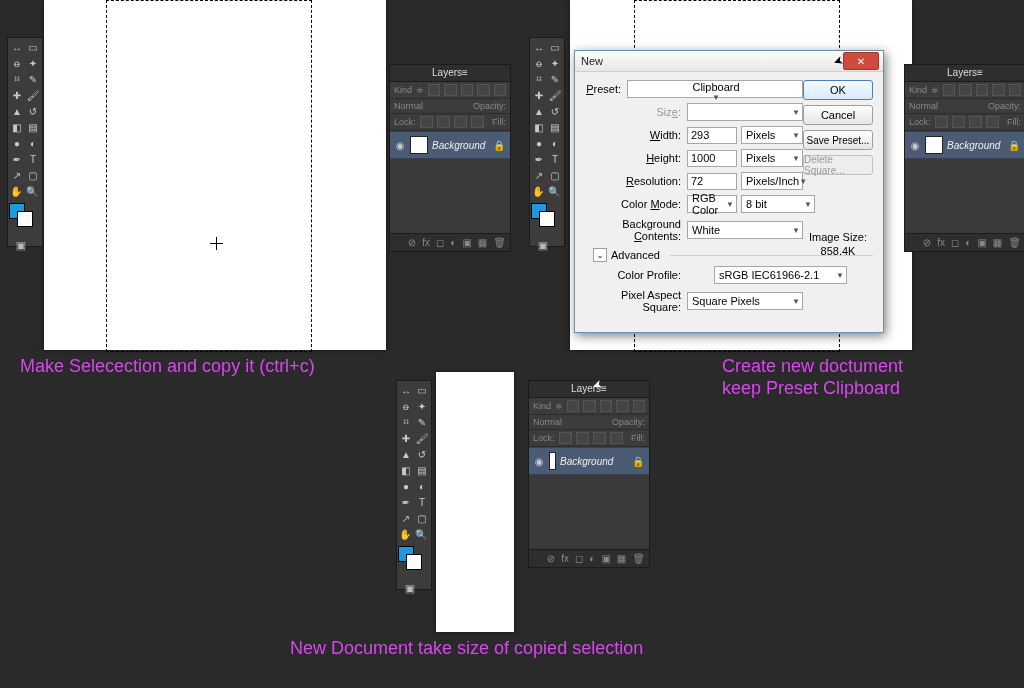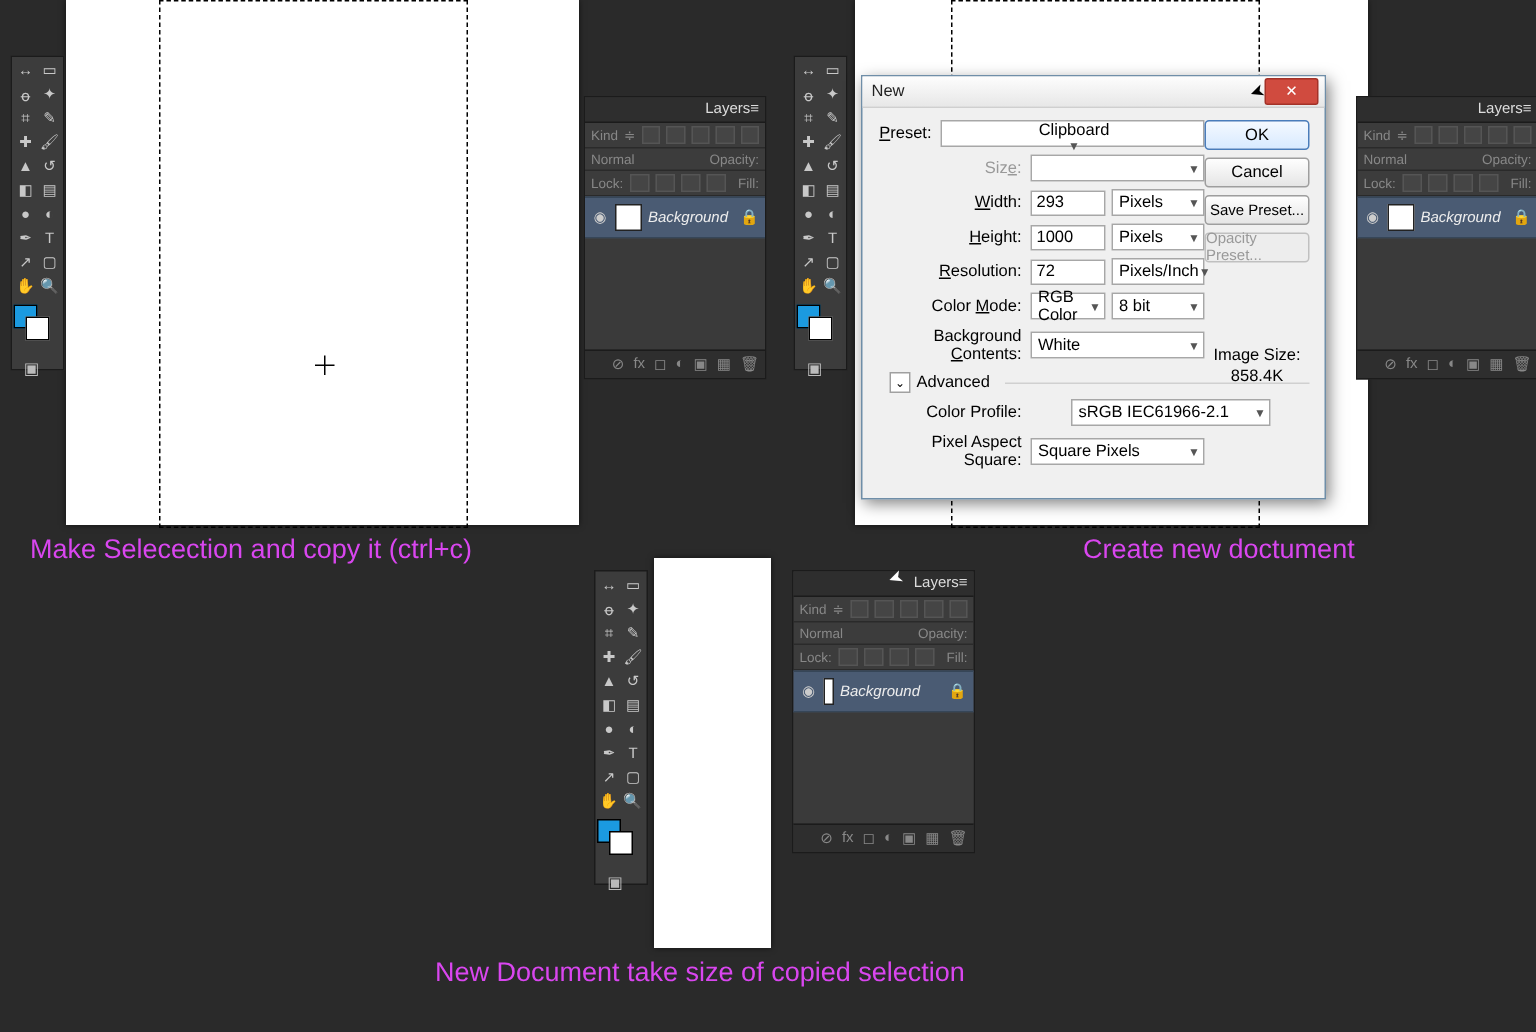--- a/index.html
+++ b/index.html
@@ -6,21 +6,21 @@
 .stage{position:relative;width:1024px;height:688px;}
 .scene{position:absolute;}
 .canvas-bg{position:absolute;background:#fff;box-shadow:0 0 4px rgba(0,0,0,.6);}
 .sel{position:absolute;border:1px dashed #000;}
 .toolbar{position:absolute;width:32px;background:#3c3c3c;border:1px solid #1b1b1b;display:flex;flex-wrap:wrap;padding:1px;}
 .tool{width:14px;height:14px;margin:1px;display:flex;align-items:center;justify-content:center;color:#c8c8c8;font-size:10px;cursor:pointer;}
 .swatch-fg{width:14px;height:14px;background:#1b9ae0;border:1px solid #000;position:relative;top:2px;left:0;}
 .swatch-bg{width:14px;height:14px;background:#fff;border:1px solid #000;position:relative;top:-6px;left:8px;}
 .qmask{width:24px;text-align:center;font-size:11px;color:#bbb;margin-top:6px;}
 .layers{position:absolute;width:120px;background:#3c3c3c;border:1px solid #1b1b1b;}
-.layers-header{display:flex;align-items:center;justify-content:flex-end;background:#2e2e2e;border-bottom:1px solid #1b1b1b;padding:2px 4px;font-size:10px;color:#ddd;}
+.layers-header{display:flex;align-items:center;justify-content:center;background:#2e2e2e;border-bottom:1px solid #1b1b1b;padding:2px 4px;font-size:10px;color:#ddd;}
 .layers-header span{line-height:12px;}
 .panel-row{display:flex;align-items:center;padding:2px 4px;font-size:9px;color:#888;border-bottom:1px solid #2a2a2a;gap:4px;}
 .panel-row .mini{width:12px;height:10px;border:1px solid #555;background:#454545;}
 .layer-item{display:flex;align-items:center;padding:4px 4px;background:#4a5b73;border-top:1px solid #364658;border-bottom:1px solid #364658;gap:4px;}
 .eye{width:12px;height:12px;display:flex;align-items:center;justify-content:center;color:#ccc;font-size:10px;}
 .layer-thumb{width:16px;height:16px;background:#fff;border:1px solid #222;}
 .layer-thumb.narrow{width:5px;height:16px;}
 .layer-name{flex:1;font-size:10px;color:#eee;font-style:italic;}
 .layer-lock{font-size:10px;color:#ccc;}
 .layers-body{height:74px;background:#3a3a3a;}
@@ -221,21 +221,21 @@
       <div class="dlg-title">
         <span class="dlg-title-text">New</span>
         <span class="cursor-arrow" style="position:static;margin-left:auto;">➤</span>
         <div class="dlg-close">✕</div>
       </div>
       <div class="dlg-body">
         <div class="dlg-side">
           <div class="btn primary">OK</div>
           <div class="btn">Cancel</div>
           <div class="btn" style="font-size:10px;">Save Preset...</div>
-          <div class="btn disabled" style="font-size:10px;">Opacity Preset...</div>
+          <div class="btn disabled" style="font-size:10px;">Delete Square...</div>
         </div>
         <div class="dlg-row">
           <div class="dlg-label" style="width:36px;"><u>P</u>reset:</div>
           <div class="sel-box" style="width:176px;flex-direction:column;">
               <span>Clipboard</span>
               <span class="arr">▼</span>
             </div>
         </div>
         <div class="dlg-row">
           <div class="dlg-label" style="color:#999;">Siz<u>e</u>:</div>
@@ -267,21 +267,21 @@
               <span>Pixels/Inch</span>
               <span class="arr">▼</span>
             </div>
         </div>
         <div class="dlg-row">
           <div class="dlg-label">Color <u>M</u>ode:</div>
           <div class="sel-box" style="width:50px;">
               <span>RGB Color</span>
               <span class="arr">▼</span>
             </div>
-          <div class="sel-box" style="width:62px;margin-left:4px;">
+          <div class="sel-box" style="width:74px;margin-left:4px;">
               <span>8 bit</span>
               <span class="arr">▼</span>
             </div>
         </div>
         <div class="dlg-row">
           <div class="dlg-label">Background <u>C</u>ontents:</div>
           <div class="sel-box" style="width:116px;">
               <span>White</span>
               <span class="arr">▼</span>
             </div>
@@ -388,15 +388,16 @@
         <span>▣</span>
         <span>▦</span>
         <span>🗑</span>
       </div>
     </div>
     <span class="cursor-arrow" style="left:204px;top:6px;color:#fff;">➤</span>
   </div>
 
   <div class="caption" style="left:20px;top:356px;width:350px;text-align:left;">Make Selecection and copy it (ctrl+c)</div>
   <div class="caption" style="left:722px;top:356px;">Create new doctument</div>
+  <div class="caption" style="left:722px;top:378px;">keep Preset Clipboard</div>
   <div class="caption" style="left:290px;top:638px;">New Document take size of copied selection</div>
 
 </div>
 
 </body></html>

